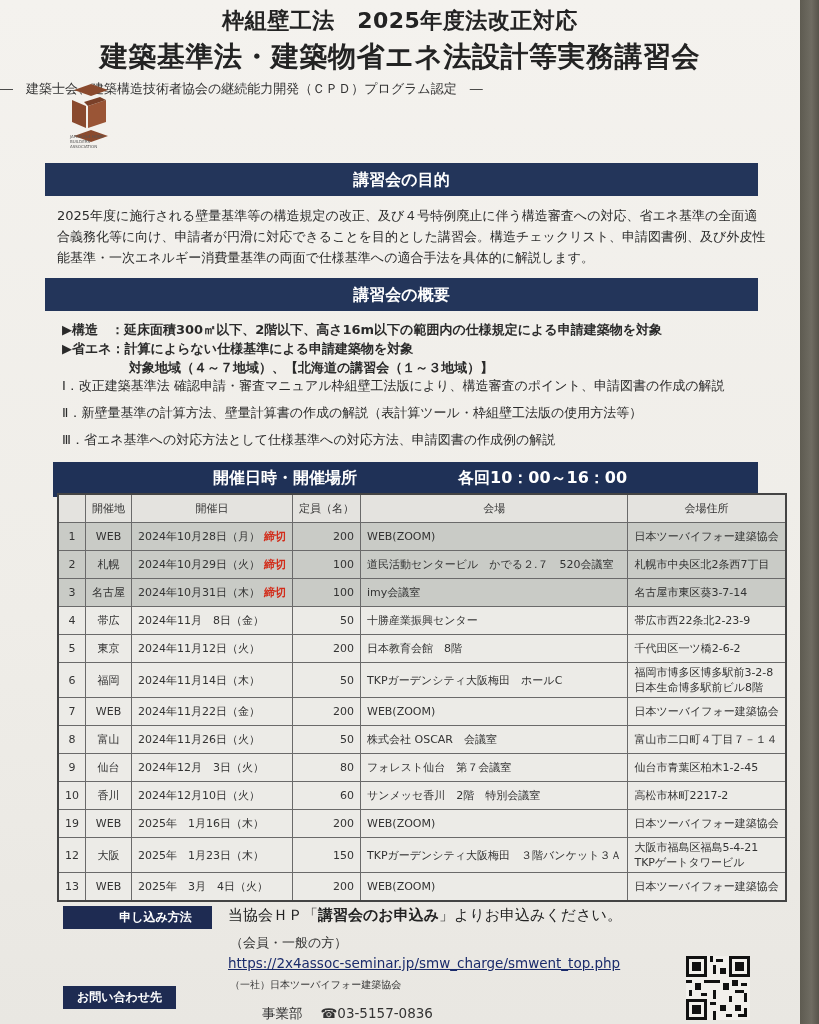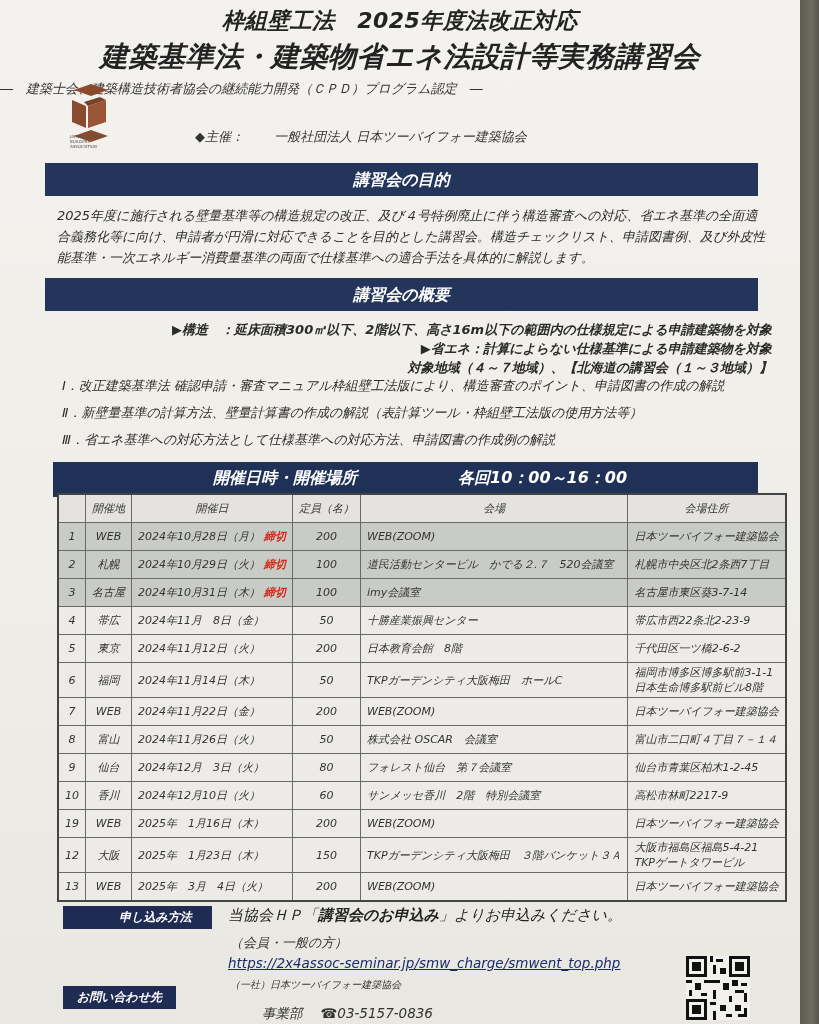--- a/index.html
+++ b/index.html
@@ -4,21 +4,20 @@
 <style>
   html, body { margin:0; padding:0; }
   body {
     width:819px; height:1024px; overflow:hidden; position:relative;
     background:#efece6;
     font-family:"DejaVu Sans", sans-serif; color:#2a2a2a;
   }
   .paper {
     position:absolute; left:0; top:0; width:800px; height:1024px;
     background:linear-gradient(180deg,#f4f2ee 0%,#efede8 60%,#e9e7e2 100%);
-    font-style:italic;
   }
   .edge {
     position:absolute; left:800px; top:0; width:19px; height:1024px;
     background:linear-gradient(90deg,#5e5b51 0%,#6f6c62 60%,#57544b 100%);
   }
   .title {
     position:absolute; left:0; width:800px; text-align:center;
     font-weight:bold; color:#232323; letter-spacing:0.5px;
   }
   .t1 { top:6px; font-size:22px; }
@@ -30,21 +29,21 @@
   .host .lbl { margin-right:26px; }
   .band {
     position:absolute; left:45px; width:713px; height:33px;
     background:#23355a; color:#fff; font-weight:bold; font-size:16px;
     text-align:center; line-height:33px;
   }
   .band1 { top:163px; }
   .band2 { top:278px; }
   .purpose { position:absolute; left:57px; top:205px; width:710px; font-size:13px; line-height:21px; color:#2b2b2b; }
   .overview { position:absolute; left:62px; top:320px; width:710px; font-size:13px; }
-  .ov-line { font-weight:bold; line-height:19px; white-space:nowrap;text-align:right; }
+  .ov-line { font-weight:bold; line-height:19px; white-space:nowrap; }
   .ov-sub { padding-left:67px; }
   .items { position:absolute; left:62px; top:372px; font-size:13px; color:#2b2b2b; }
   .items div { height:27px; line-height:27px; white-space:nowrap; }
   .sched-band {
     position:absolute; left:53px; top:462px; width:705px; height:35px;
     background:#1f3157; color:#fff; font-weight:bold; font-size:16px; line-height:31px;
   }
   .sched-band .sb-title { position:absolute; left:160px; }
   .sched-band .sb-time { position:absolute; left:405px;text-align:right; }
   table.sched {
@@ -54,21 +53,21 @@
   }
   table.sched th, table.sched td { border:1px solid #6a6a6a; padding:0 6px; white-space:nowrap; }
   table.sched th { height:27px; font-weight:normal; font-size:11px; background:#e4e3df; }
   table.sched td { height:27px; }
   table.sched tr.tall td { height:34px; }
   table.sched tr.closed td { background:#c9cbc6; }
   table.sched tr.open td { background:#ecebe7; }
   .c-no { width:20px; text-align:center; }
   .c-loc { width:36px; text-align:center; }
   .c-date { width:112px; }
-  .c-cap { width:46px; text-align:center; }
+  .c-cap { width:46px; text-align:right; }
   .c-addr { width:160px; line-height:15px; }
   .deadline { color:#d22c1a; font-weight:bold; margin-left:4px; }
   .btn-label {
     position:absolute; left:63px; width:113px; height:23px; background:#1e2b52;
     color:#fff; font-weight:bold; font-size:12px; text-align:center; line-height:23px;
   }
   .apply-btn { top:906px;padding-left:36px; }
   .contact-btn { top:986px; }
   .apply-text { position:absolute; left:228px; top:906px; font-size:15px; color:#222; }
   .apply-text b { font-weight:bold; }
@@ -90,24 +89,20 @@
 
   <svg class="logo" viewBox="0 0 50 70">
     <polygon points="8,6 25,0 42,6 25,12" fill="#8a4a2e"></polygon>
     <polygon points="6,16 20,22 20,44 6,38" fill="#8a4a2e"></polygon>
     <polygon points="22,22 40,16 40,38 22,44" fill="#9a5536"></polygon>
     <polygon points="18,18 34,13 40,16 22,22" fill="#7a4028"></polygon>
     <polygon points="8,52 25,46 42,52 25,58" fill="#8a4a2e"></polygon>
   </svg>
   <div class="logo-text">JAPAN 2x4 HOME BUILDERS ASSOCIATION</div>
 
-  <div class="host">
-    <span class="lbl">◆主催：</span>
-    <span>一般社団法人 日本ツーバイフォー建築協会</span>
-  </div>
 
   <div class="band band1">講習会の目的</div>
   <div class="purpose">2025年度に施行される壁量基準等の構造規定の改正、及び４号特例廃止に伴う構造審査への対応、省エネ基準の全面適合義務化等に向け、申請者が円滑に対応できることを目的とした講習会。構造チェックリスト、申請図書例、及び外皮性能基準・一次エネルギー消費量基準の両面で仕様基準への適合手法を具体的に解説します。</div>
 
   <div class="band band2">講習会の概要</div>
   <div class="overview">
     <div class="ov-line">▶構造　：延床面積300㎡以下、2階以下、高さ16m以下の範囲内の仕様規定による申請建築物を対象</div>
     <div class="ov-line">▶省エネ：計算によらない仕様基準による申請建築物を対象</div>
     <div class="ov-line ov-sub">対象地域（４～７地域）、【北海道の講習会（１～３地域）】</div>
   </div>
@@ -184,21 +179,21 @@
             <div>千代田区一ツ橋2-6-2</div>
           </td>
         </tr>
         <tr class="open tall">
           <td class="c-no">6</td>
           <td class="c-loc">福岡</td>
           <td class="c-date"><span>2024年11月14日（木）</span></td>
           <td class="c-cap">50</td>
           <td>TKPガーデンシティ大阪梅田　ホールC</td>
           <td class="c-addr">
-            <div>福岡市博多区博多駅前3-1-1</div>
+            <div>福岡市博多区博多駅前3-2-8</div>
             <div>日本生命博多駅前ビル8階</div>
           </td>
         </tr>
         <tr class="open">
           <td class="c-no">7</td>
           <td class="c-loc">WEB</td>
           <td class="c-date"><span>2024年11月22日（金）</span></td>
           <td class="c-cap">200</td>
           <td>WEB(ZOOM)</td>
           <td class="c-addr">
@@ -225,21 +220,21 @@
             <div>仙台市青葉区柏木1-2-45</div>
           </td>
         </tr>
         <tr class="open">
           <td class="c-no">10</td>
           <td class="c-loc">香川</td>
           <td class="c-date"><span>2024年12月10日（火）</span></td>
           <td class="c-cap">60</td>
           <td>サンメッセ香川　2階　特別会議室</td>
           <td class="c-addr">
-            <div>高松市林町2217-9</div>
+            <div>高松市林町2217-2</div>
           </td>
         </tr>
         <tr class="open">
           <td class="c-no">19</td>
           <td class="c-loc">WEB</td>
           <td class="c-date"><span>2025年　1月16日（木）</span></td>
           <td class="c-cap">200</td>
           <td>WEB(ZOOM)</td>
           <td class="c-addr">
             <div>日本ツーバイフォー建築協会</div>

